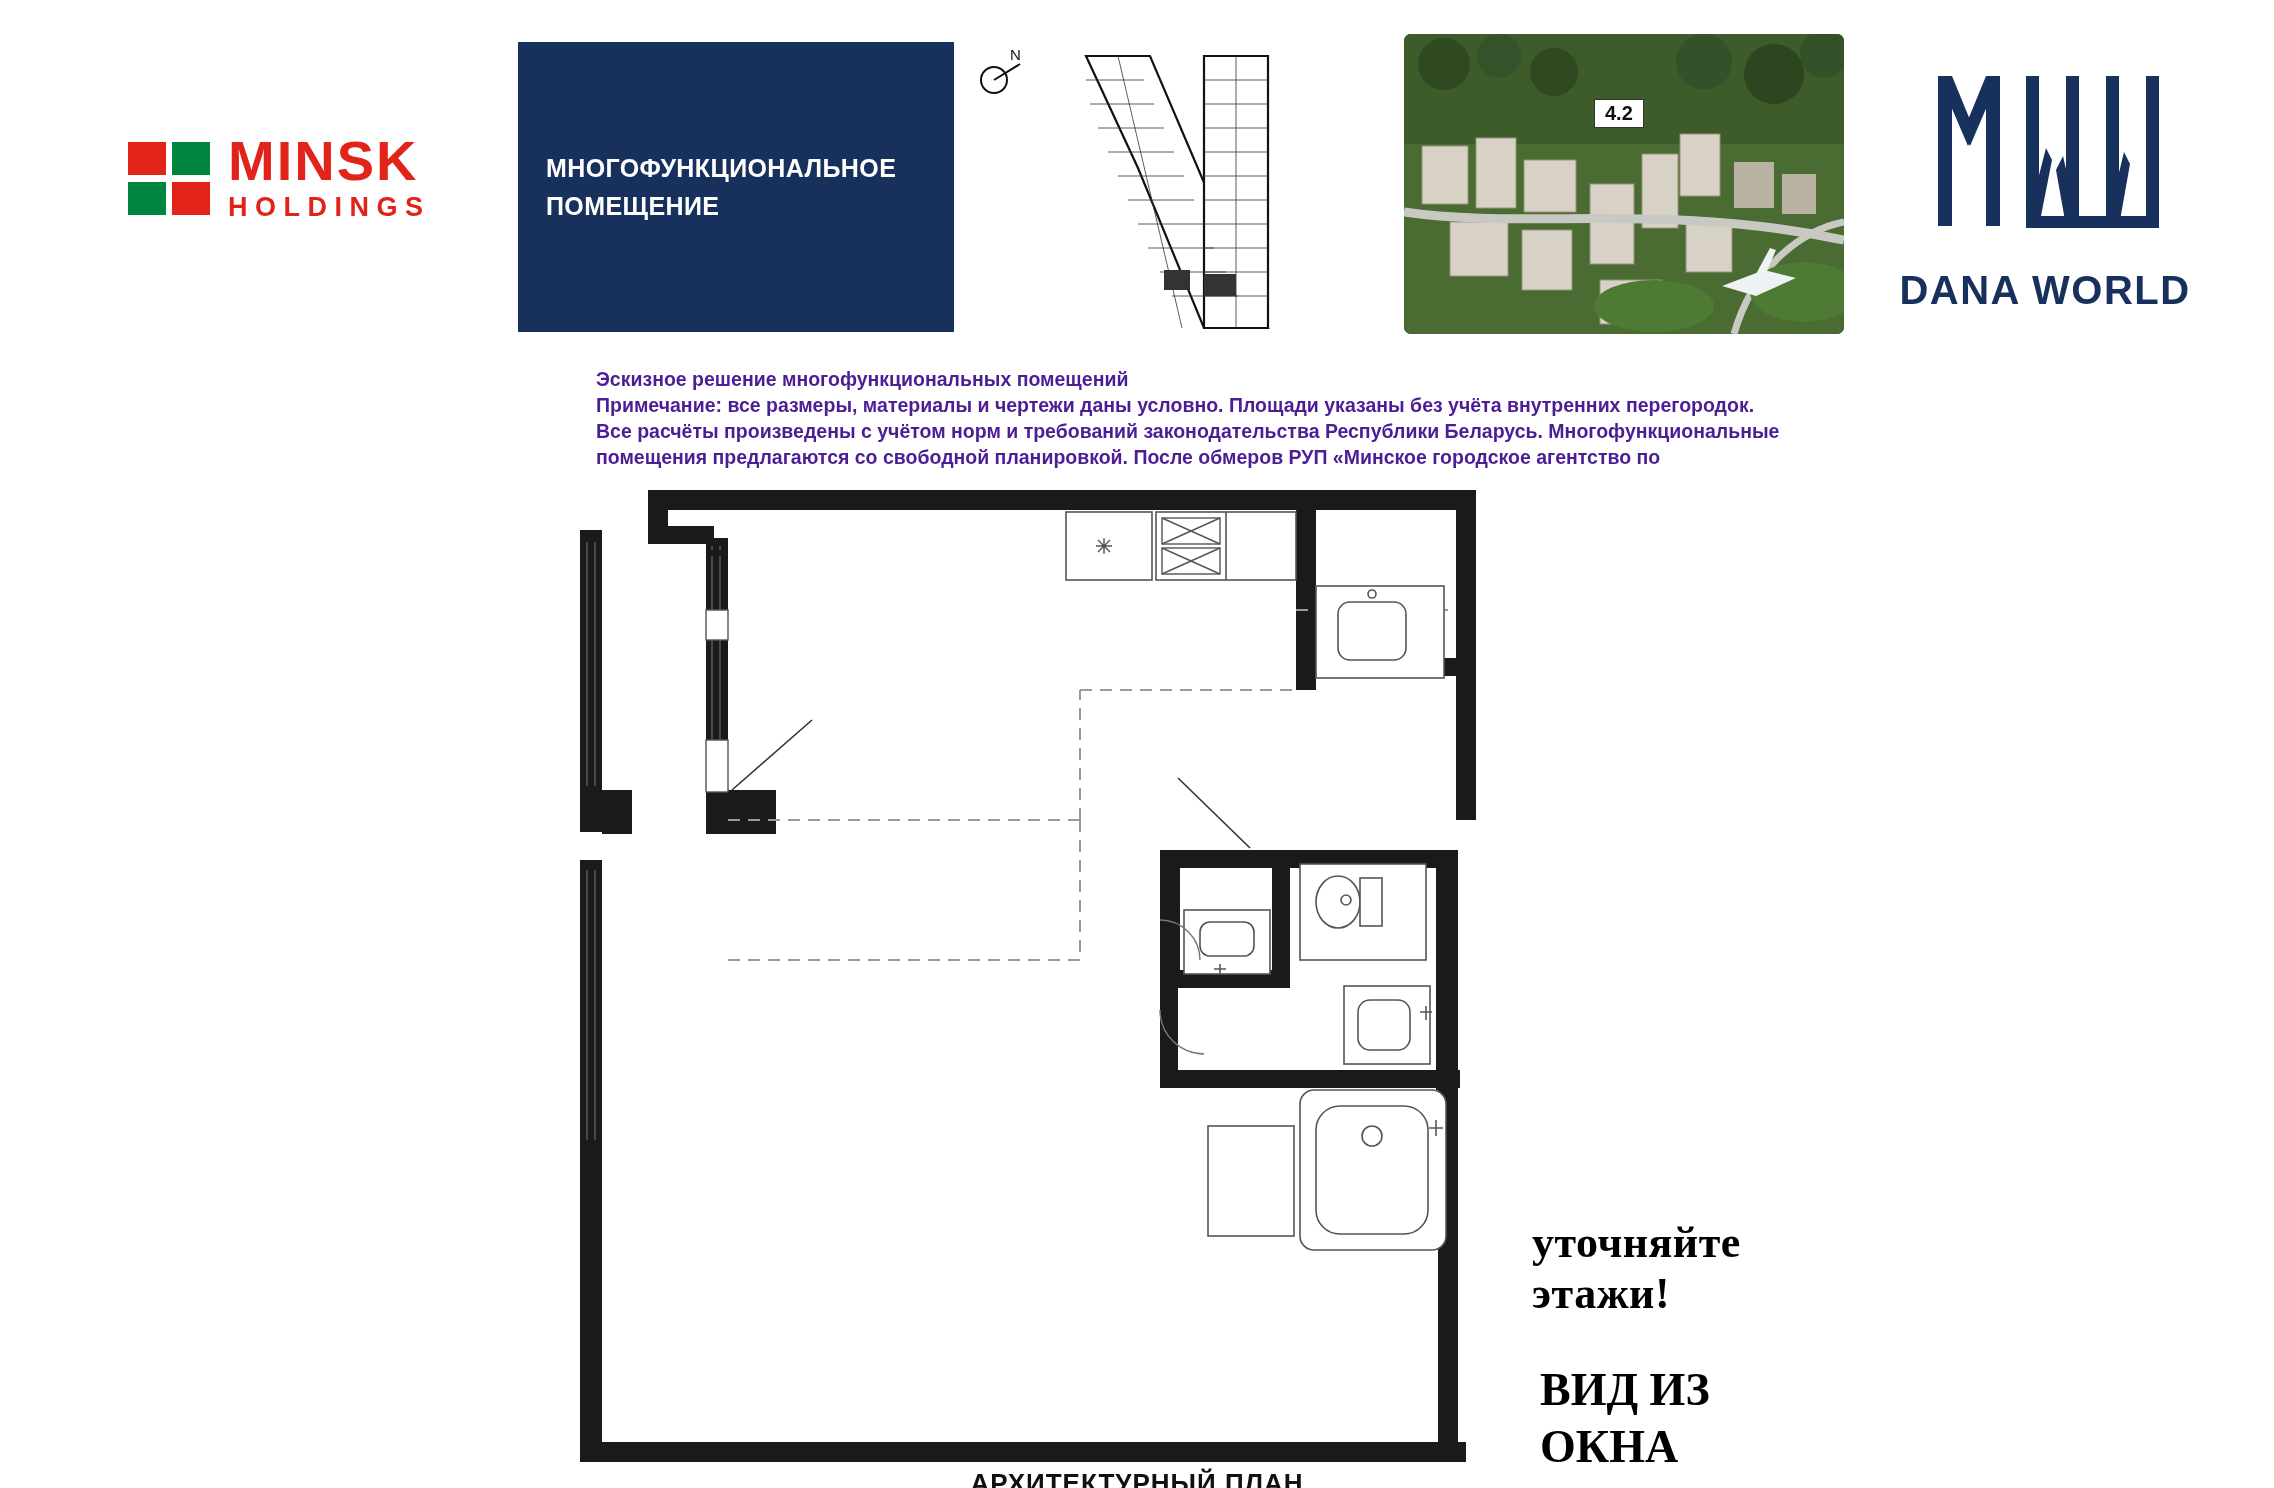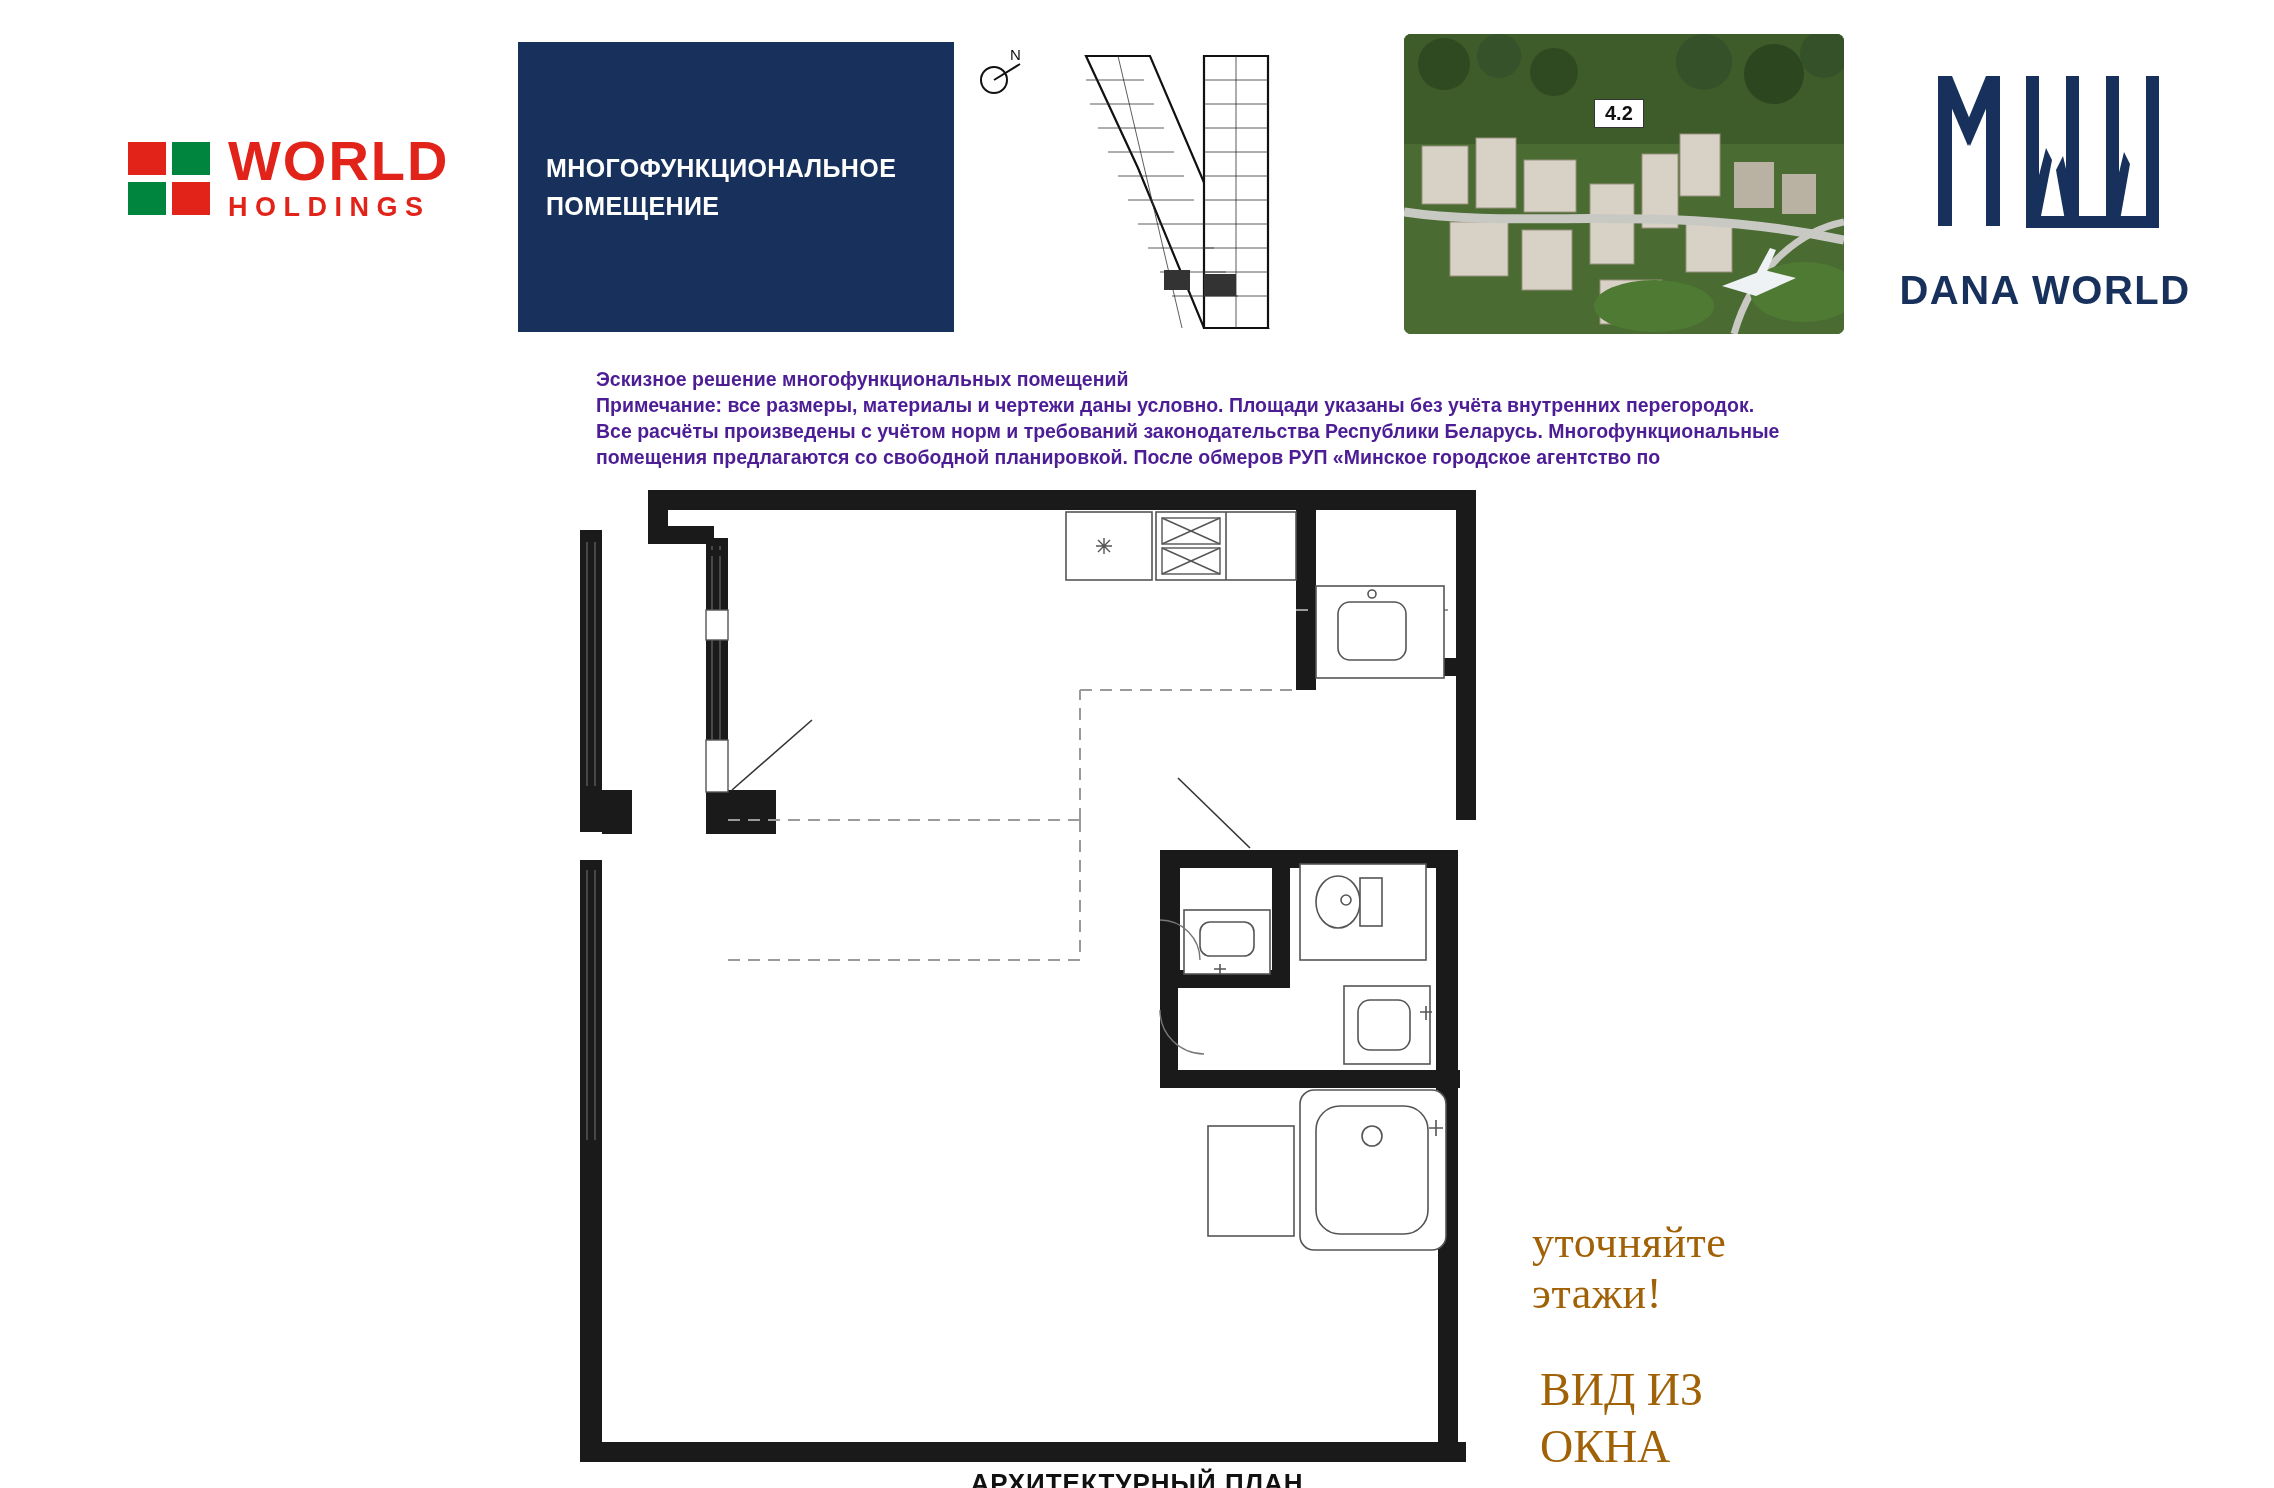--- a/index.html
+++ b/index.html
@@ -179,23 +179,23 @@
     position: absolute;
     left: 560px;
     top: 490px;
     width: 1200px;
     height: 990px;
   }
   #plan svg { position: absolute; left: 0; top: 0; }
 
   .overlay-text {
     position: absolute;
-    color: #a16207;
+    color: #000000;
     font-family: "Liberation Serif", serif;
-    font-weight: normal;
+    font-weight: bold;
   }
   #ov-floors {
     left: 972px;
     top: 727px;
     font-size: 44px;
     letter-spacing: 0.5px;
   }
   #ov-view {
     left: 980px;
     top: 871px;
@@ -222,21 +222,21 @@
 <div id="header">
 
   <div id="dana-logo">
     <div id="dana-squares">
       <div class="sq r" style="left:0;top:0;"></div>
       <div class="sq g" style="left:44px;top:0;"></div>
       <div class="sq g" style="left:0;top:40px;"></div>
       <div class="sq r" style="left:44px;top:40px;"></div>
     </div>
     <div id="dana-text">
-      <div id="dana-word">WORLD</div>
+      <div id="dana-word">MINSK</div>
       <div id="dana-holdings">HOLDINGS</div>
     </div>
   </div>
 
   <div id="title-box">
     <div id="title-text">
       <div>МНОГОФУНКЦИОНАЛЬНОЕ</div>
       <div>ПОМЕЩЕНИЕ</div>
     </div>
   </div>

